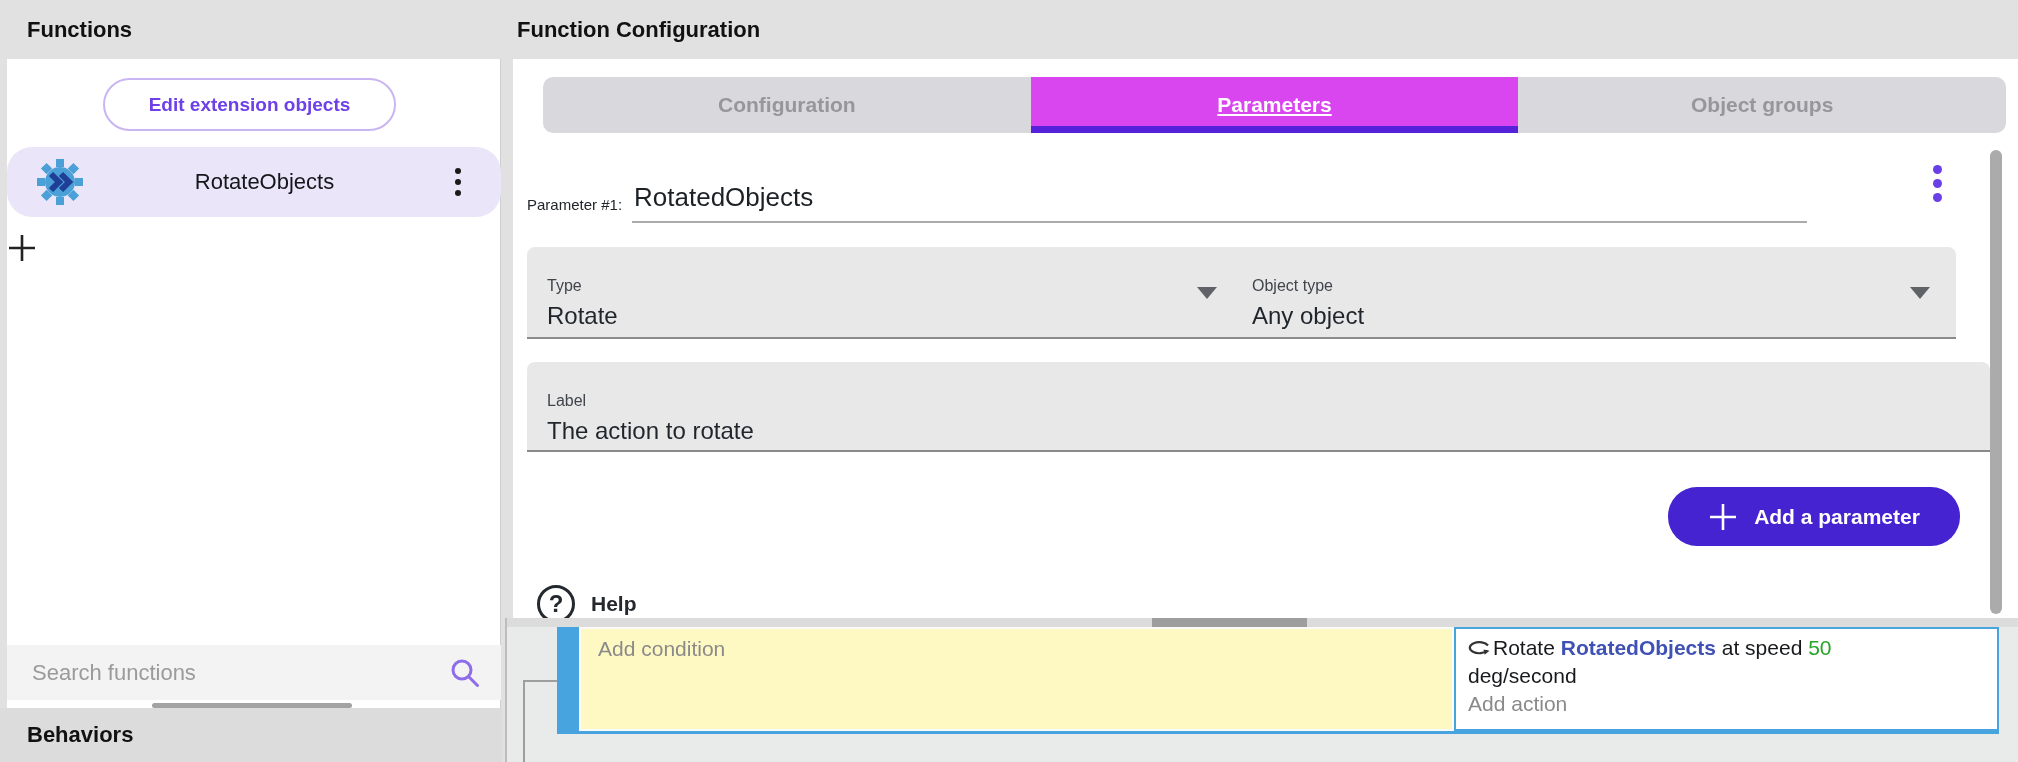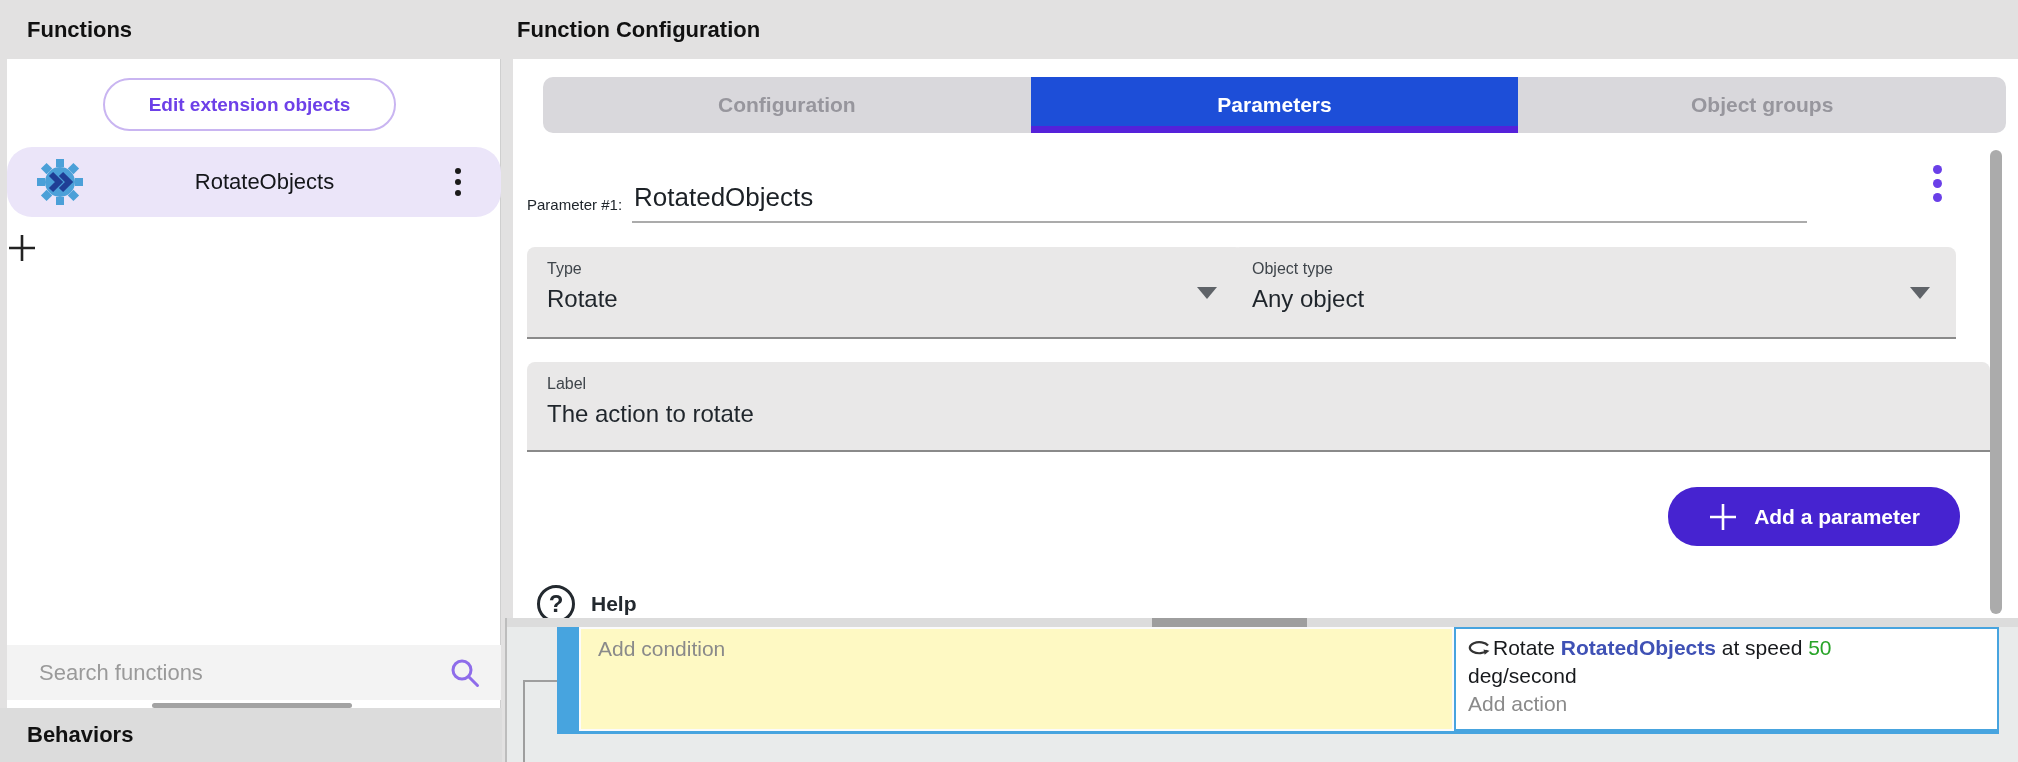--- a/index.html
+++ b/index.html
@@ -38,60 +38,60 @@
     display:flex; align-items:center; cursor:pointer;
   }
   .add-func-label { flex:1; text-align:center; font-size:22px; color:#8f8f8f; padding-left:28px; }
   .plus-icon { margin-right:36px; width:30px; height:30px; flex:0 0 auto; }
   .search-bar {
     position:absolute; left:0; top:586px; width:494px; height:55px;
     background:#f3f3f3; display:flex; align-items:center;
   }
   .search-input {
     flex:1; border:none; outline:none; background:transparent;
-    font-family:inherit; font-size:22px; color:#555; padding-left:32px;
+    font-family:inherit; font-size:22px; color:#555; padding-left:25px;
   }
   .search-input::placeholder { color:#9a9a9a; opacity:1; }
   .search-glass { width:32px; height:32px; margin-right:20px; flex:0 0 auto; cursor:pointer; }
   .list-scroll-thumb { position:absolute; left:145px; top:644px; width:200px; height:5px; background:#a3a3a3; border-radius:3px; }
   .behaviors-header {
     position:absolute; left:-7px; top:649px; width:502px; height:54px;
     background:#dcdcdc; display:flex; align-items:center;
   }
   .behaviors-header span { font-size:22px; font-weight:700; color:#111; margin-left:27px; }
 
   
   .dialog { position:absolute; left:513px; top:59px; width:1505px; height:560px; background:#ffffff; overflow:hidden; }
   .tabs { position:absolute; left:14px; top:18px; width:1463px; height:56px; display:flex; border-radius:10px; overflow:hidden;margin-left:16px; }
   .tab {
     flex:1; display:flex; align-items:center; justify-content:center;
     background:#d9d8dc; color:#97969d; font-size:21px; font-weight:700;
     cursor:pointer; position:relative;
   }
-  .tab.active { background:#1d4ed8; color:#ffffff; }
+  .tab.active { background:#d946ef; color:#ffffff;text-decoration:underline; }
   .tab.active::after { content:""; position:absolute; left:0; bottom:0; width:100%; height:7px; background:#5521da; }
 
   .param-row { position:absolute; left:14px; top:104px; width:1400px; height:60px; display:flex; align-items:flex-end; }
   .param-label { font-size:15px; color:#20262c; padding-bottom:10px; white-space:nowrap; }
   .param-name-input {
     margin-left:10px; width:1175px; border:none; outline:none;
     border-bottom:2px solid #ababab; background:transparent;
     font-family:inherit; font-size:26px; color:#1c2126; padding:0 2px 8px 2px;
   }
   .param-kebab { position:absolute; left:1410px; top:100px; }
   .param-kebab i { width:9px; height:9px; background:#6a3fe8; }
 
   .v-scroll-thumb { position:absolute; left:1477px; top:91px; width:12px; height:464px; background:#ababab; border-radius:6px; }
 
   .filled-select {
     position:absolute; height:92px; background:#e9e8e8;
     border-radius:8px 8px 0 0; border-bottom:2px solid #8a8a8a;
     padding:13px 20px 0 20px; cursor:pointer;
   }
-  .fs-label { font-size:16px; color:#3f454b; margin-bottom:7px; }
+  .fs-label { font-size:16px; color:#3f454b; margin-bottom:7px;margin-top:17px; }
   .fs-value { font-size:24px; color:#1f252b; }
   .caret {
     position:absolute; right:26px; top:40px; width:0; height:0;
     border-left:10px solid transparent; border-right:10px solid transparent;
     border-top:12px solid #5f6368;
   }
   #type-select { left:14px; top:188px; width:716px; }
   #objtype-select { left:719px; top:188px; width:724px; }
   #label-field { left:14px; top:303px; width:1463px; height:90px; cursor:text; }
 

